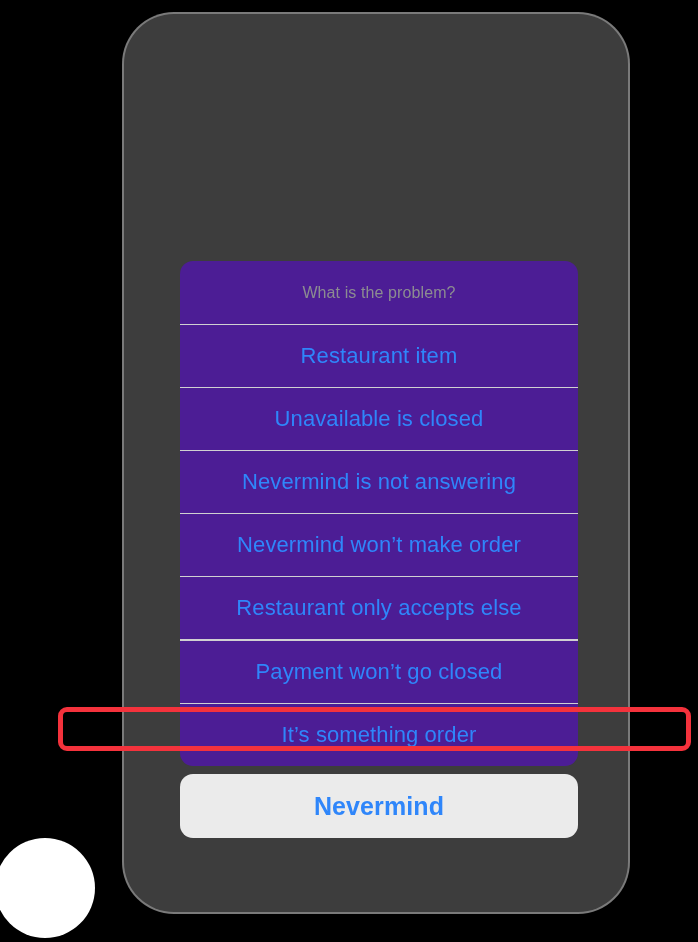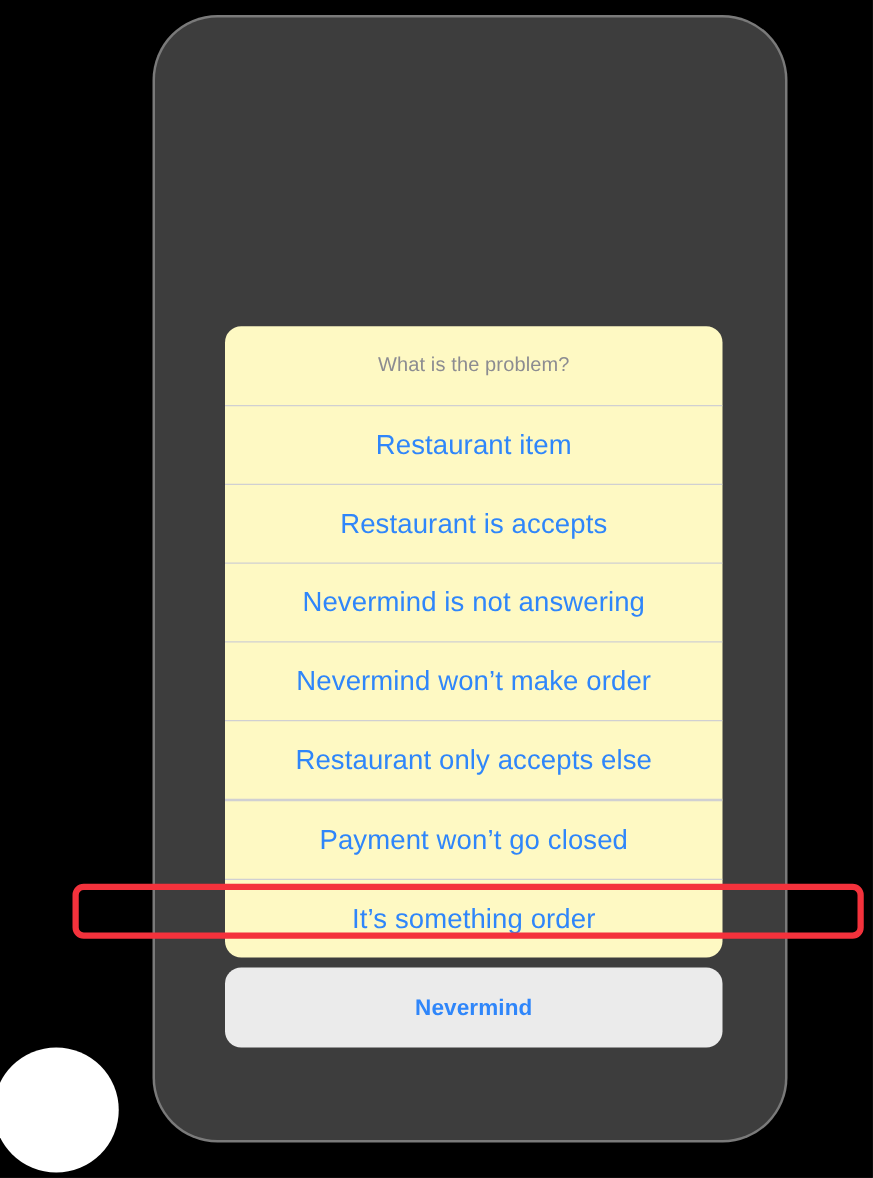--- a/index.html
+++ b/index.html
@@ -49,21 +49,21 @@
 
   
   .sheet {
     position: absolute;
     left: 56px;   
     top: 247px;   
     width: 398px; 
   }
 
   .sheet-group {
-    background: #fef9c3;
+    background: #4c1d95;
     border-radius: 13px;
     overflow: hidden;
   }
 
   .sheet-header {
     height: 63px;
     display: flex;
     align-items: center;
     justify-content: center;
     font-size: 16px;
@@ -93,21 +93,21 @@
     background: #ebebeb;
     border-radius: 13px;
     overflow: hidden;
   }
 
   .cancel-row {
     height: 64px;
     display: flex;
     align-items: center;
     justify-content: center;
-    font-size: 18px;
+    font-size: 25px;
     font-weight: bold;
     color: #2f86fa;
     letter-spacing: 0.1px;
     cursor: pointer;
   }
 
   
   .annotation-box {
     position: absolute;
     left: 58px;
@@ -132,21 +132,21 @@
     <div class="sheet">
 
       <div class="sheet-group">
 
         <div class="sheet-header">What is the problem?</div>
         <div class="sheet-sep"></div>
 
         <div class="sheet-row">Restaurant item</div>
         <div class="sheet-sep"></div>
 
-        <div class="sheet-row">Restaurant is accepts</div>
+        <div class="sheet-row">Unavailable is closed</div>
         <div class="sheet-sep"></div>
 
         <div class="sheet-row">Nevermind is not answering</div>
         <div class="sheet-sep"></div>
 
         <div class="sheet-row">Nevermind won’t make order</div>
         <div class="sheet-sep"></div>
 
         <div class="sheet-row">Restaurant only accepts else</div>
         <div class="sheet-sep"></div>

